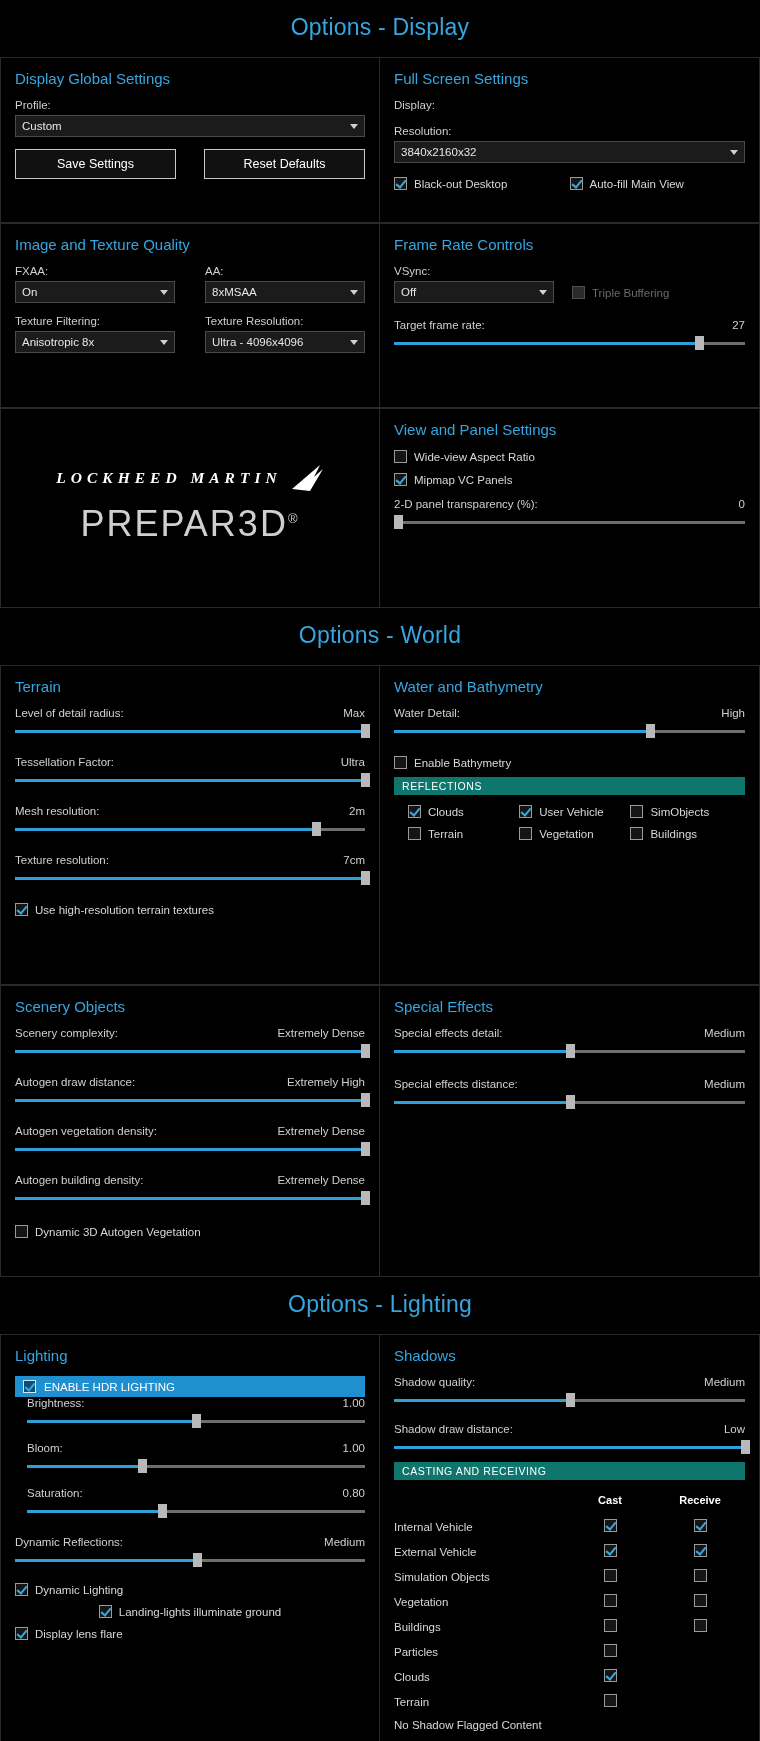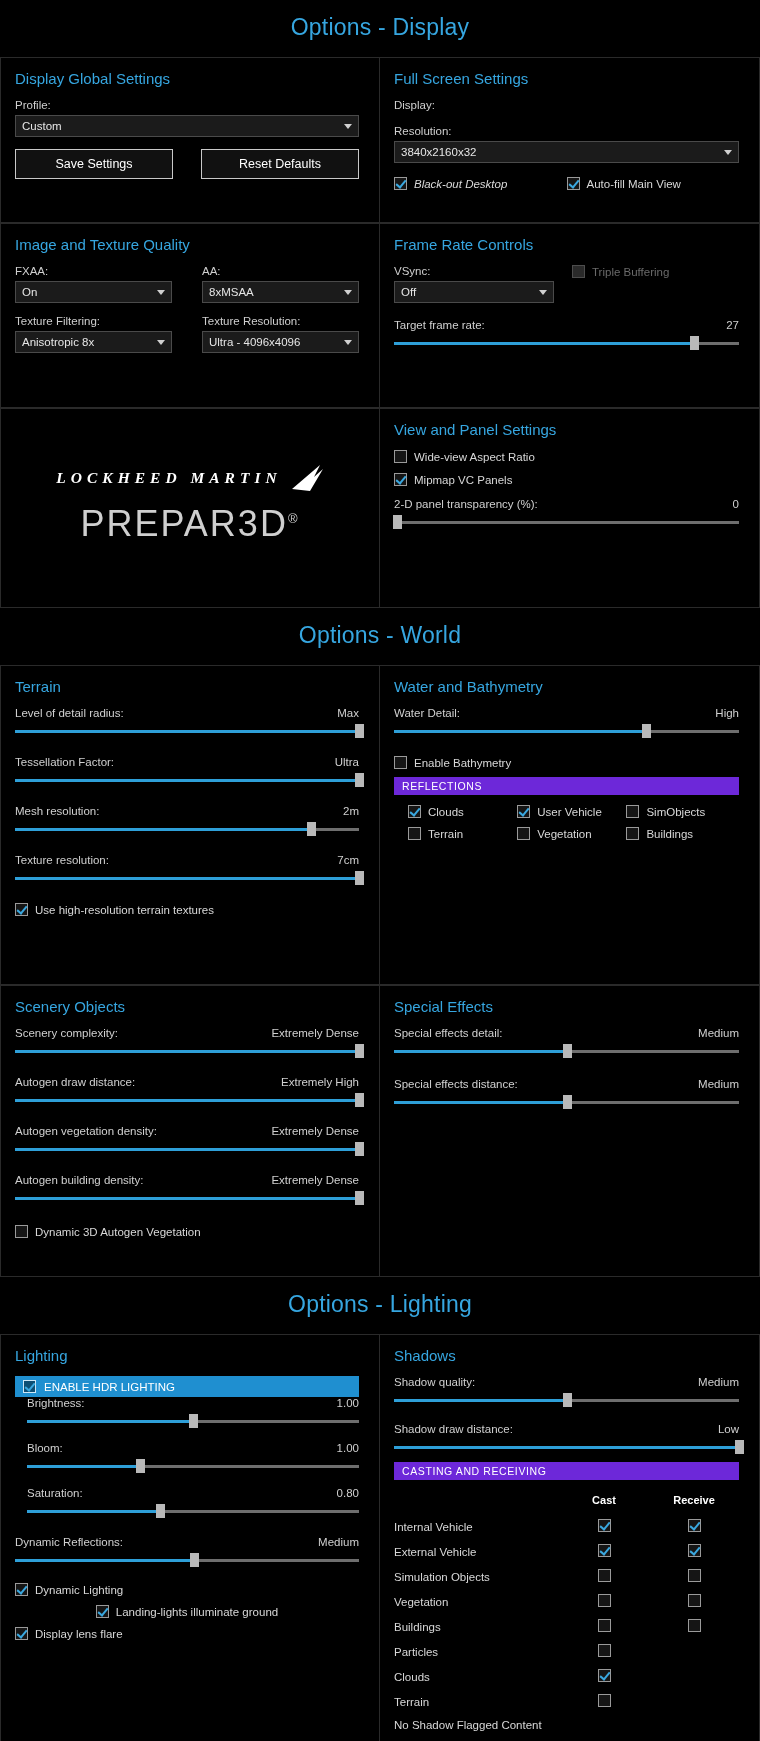--- a/index.html
+++ b/index.html
@@ -27,21 +27,21 @@
   .grid {
     display: flex;
     flex-wrap: wrap;
     gap: 0;
   }
   .panel {
     width: 380px;
     border-top: 1px solid #2a2a2a;
     border-bottom: 1px solid #2a2a2a;
     border-right: 1px solid #2a2a2a;
-    padding: 12px 20px 14px 14px;
+    padding: 12px 14px 14px 14px;
     background: #000;
     position: relative;
   }
   .panel.left { border-left: 1px solid #2a2a2a; }
   .panel-title {
     color: #36a6e0;
     font-size: 15px;
     margin: 0 0 12px 0;
     font-weight: 400;
   }
@@ -130,21 +130,21 @@
   }
   .thumb {
     position: absolute;
     top: 0;
     width: 9px; height: 14px;
     background: #b9b9b9;
     transform: translateX(-4px);
   }
 
   .bar-header {
-    background: #6d28d9;
+    background: #0f766e;
     color: #ffffff;
     font-size: 10.5px;
     letter-spacing: 0.6px;
     padding: 3px 8px;
     margin: 8px 0 10px 0;
   }
   .hdr-blue {
     background: #1f8fd0;
     color: #fff;
     font-size: 11.5px;
@@ -220,21 +220,21 @@
       <div class="panel-title">Full Screen Settings</div>
       <span class="lbl">Display:</span>
       <div style="height:10px"></div>
       <span class="lbl">Resolution:</span>
       <div class="combo">
         <span>3840x2160x32</span>
         <span class="arrow"></span>
       </div>
       <div style="height:14px"></div>
       <div style="display:flex; gap:0;">
-        <div class="cb" style="width:50%;font-style:italic;">
+        <div class="cb" style="width:50%;">
           <span class="box checked"></span>
           <span>Black-out Desktop</span>
         </div>
         <div class="cb" style="width:50%;">
           <span class="box checked"></span>
           <span>Auto-fill Main View</span>
         </div>
       </div>
       <div style="height:18px"></div>
     </div>
@@ -272,21 +272,21 @@
             <span>Ultra - 4096x4096</span>
             <span class="arrow"></span>
           </div>
         </div>
       </div>
       <div style="height:40px"></div>
     </div>
 
     <div class="panel">
       <div class="panel-title">Frame Rate Controls</div>
-      <div style="display:flex; gap:18px; align-items:flex-start;">
+      <div style="display:flex; gap:18px; align-items:flex-end;">
         <div style="width:160px;">
           <span class="lbl">VSync:</span>
           <div class="combo">
             <span>Off</span>
             <span class="arrow"></span>
           </div>
         </div>
         <div class="cb disabled" style="padding-bottom:4px;">
           <span class="box disabled"></span>
           <span>Triple Buffering</span>

